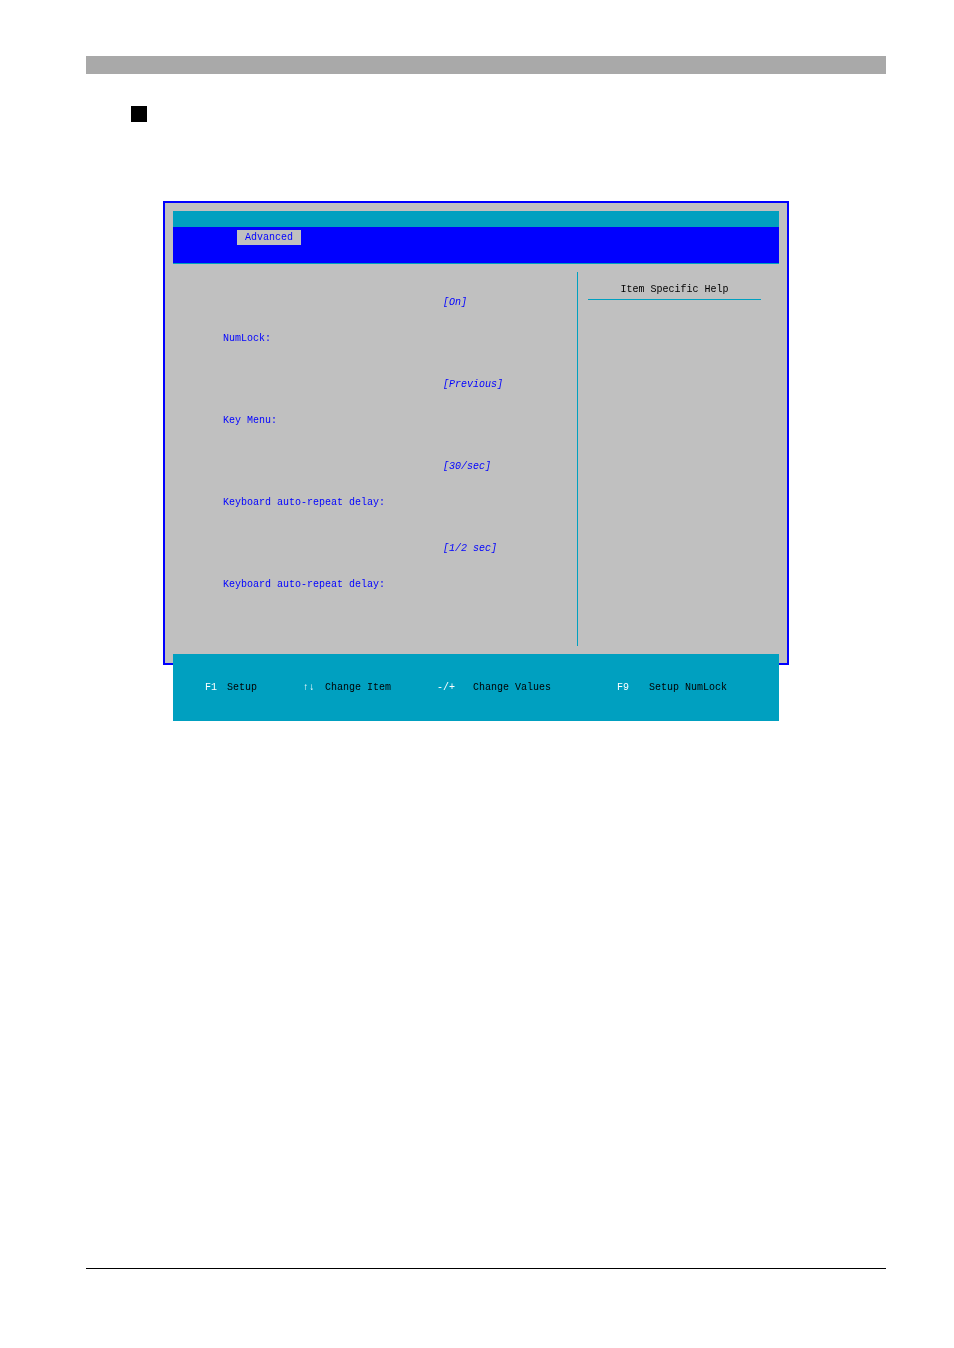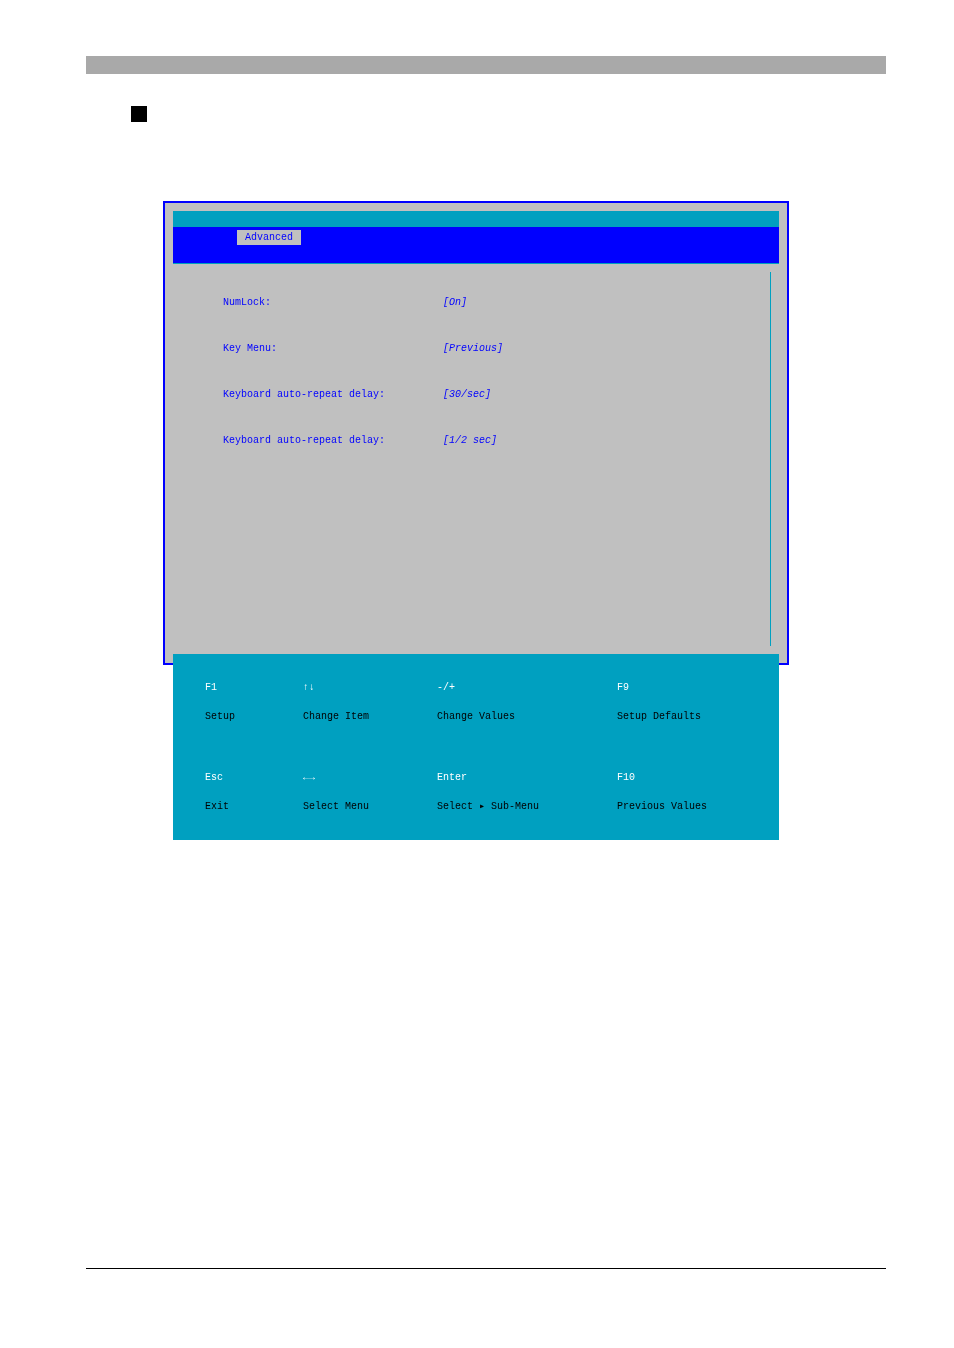--- a/index.html
+++ b/index.html
@@ -86,39 +86,39 @@
     padding-bottom: 4px;
     margin-bottom: 4px;
   }
   .setting-row {
     display: flex;
     color: #0000ff;
     line-height: 1.4;
   }
   .setting-label {
     width: 220px;
+    margin-top: 36px;
   }
   .setting-value {
     width: 120px;
     font-style: italic;
   }
   .bios-footer {
     background: #00a0c0;
     color: #000;
     padding: 3px 4px;
     display: flex;
     flex-wrap: wrap;
     font-size: 10px;
     line-height: 1.3;
   }
   .foot-group {
     display: flex;
     margin-right: 8px;
     padding-left: 12px;
-    flex-direction: column;
   }
   .foot-key {
     color: #ffffff;
     width: 32px;
     white-space: nowrap;
   }
   .foot-key.narrow { width: 22px; }
   .foot-key.wide { width: 36px; }
   .foot-label {
     color: #000;
@@ -159,54 +159,39 @@
       </div>
       <div class="setting-row">
         <span class="setting-label">Keyboard auto-repeat delay:</span>
         <span class="setting-value">[30/sec]</span>
       </div>
       <div class="setting-row">
         <span class="setting-label">Keyboard auto-repeat delay:</span>
         <span class="setting-value">[1/2 sec]</span>
       </div>
     </div>
+    <div class="bios-right">
+      <div class="help-title">Item Specific Help</div>
+    </div>
   </div>
   <div class="bios-footer">
     <div class="footer-line">
       <div class="foot-group" style="width:90px;">
         <span class="foot-key narrow">F1</span>
         <span class="foot-label">Setup</span>
       </div>
       <div class="foot-group" style="width:126px;">
         <span class="foot-key narrow">↑↓</span>
         <span class="foot-label">Change Item</span>
       </div>
       <div class="foot-group" style="width:172px;">
         <span class="foot-key wide">-/+</span>
         <span class="foot-label">Change Values</span>
       </div>
       <div class="foot-group">
         <span class="foot-key">F9</span>
-        <span class="foot-label">Setup Defaults</span>
-      </div>
-    </div>
-    <div class="footer-line">
-      <div class="foot-group" style="width:90px;">
-        <span class="foot-key narrow">Esc</span>
-        <span class="foot-label">Exit</span>
-      </div>
-      <div class="foot-group" style="width:126px;">
-        <span class="foot-key narrow">←→</span>
-        <span class="foot-label">Select Menu</span>
-      </div>
-      <div class="foot-group" style="width:172px;">
-        <span class="foot-key wide">Enter</span>
-        <span class="foot-label">Select ▸ Sub-Menu</span>
-      </div>
-      <div class="foot-group">
-        <span class="foot-key">F10</span>
-        <span class="foot-label">Previous Values</span>
+        <span class="foot-label">Setup NumLock</span>
       </div>
     </div>
   </div>
 </div>
 
 <div class="bottom-hr"></div>
 
 </body></html>

